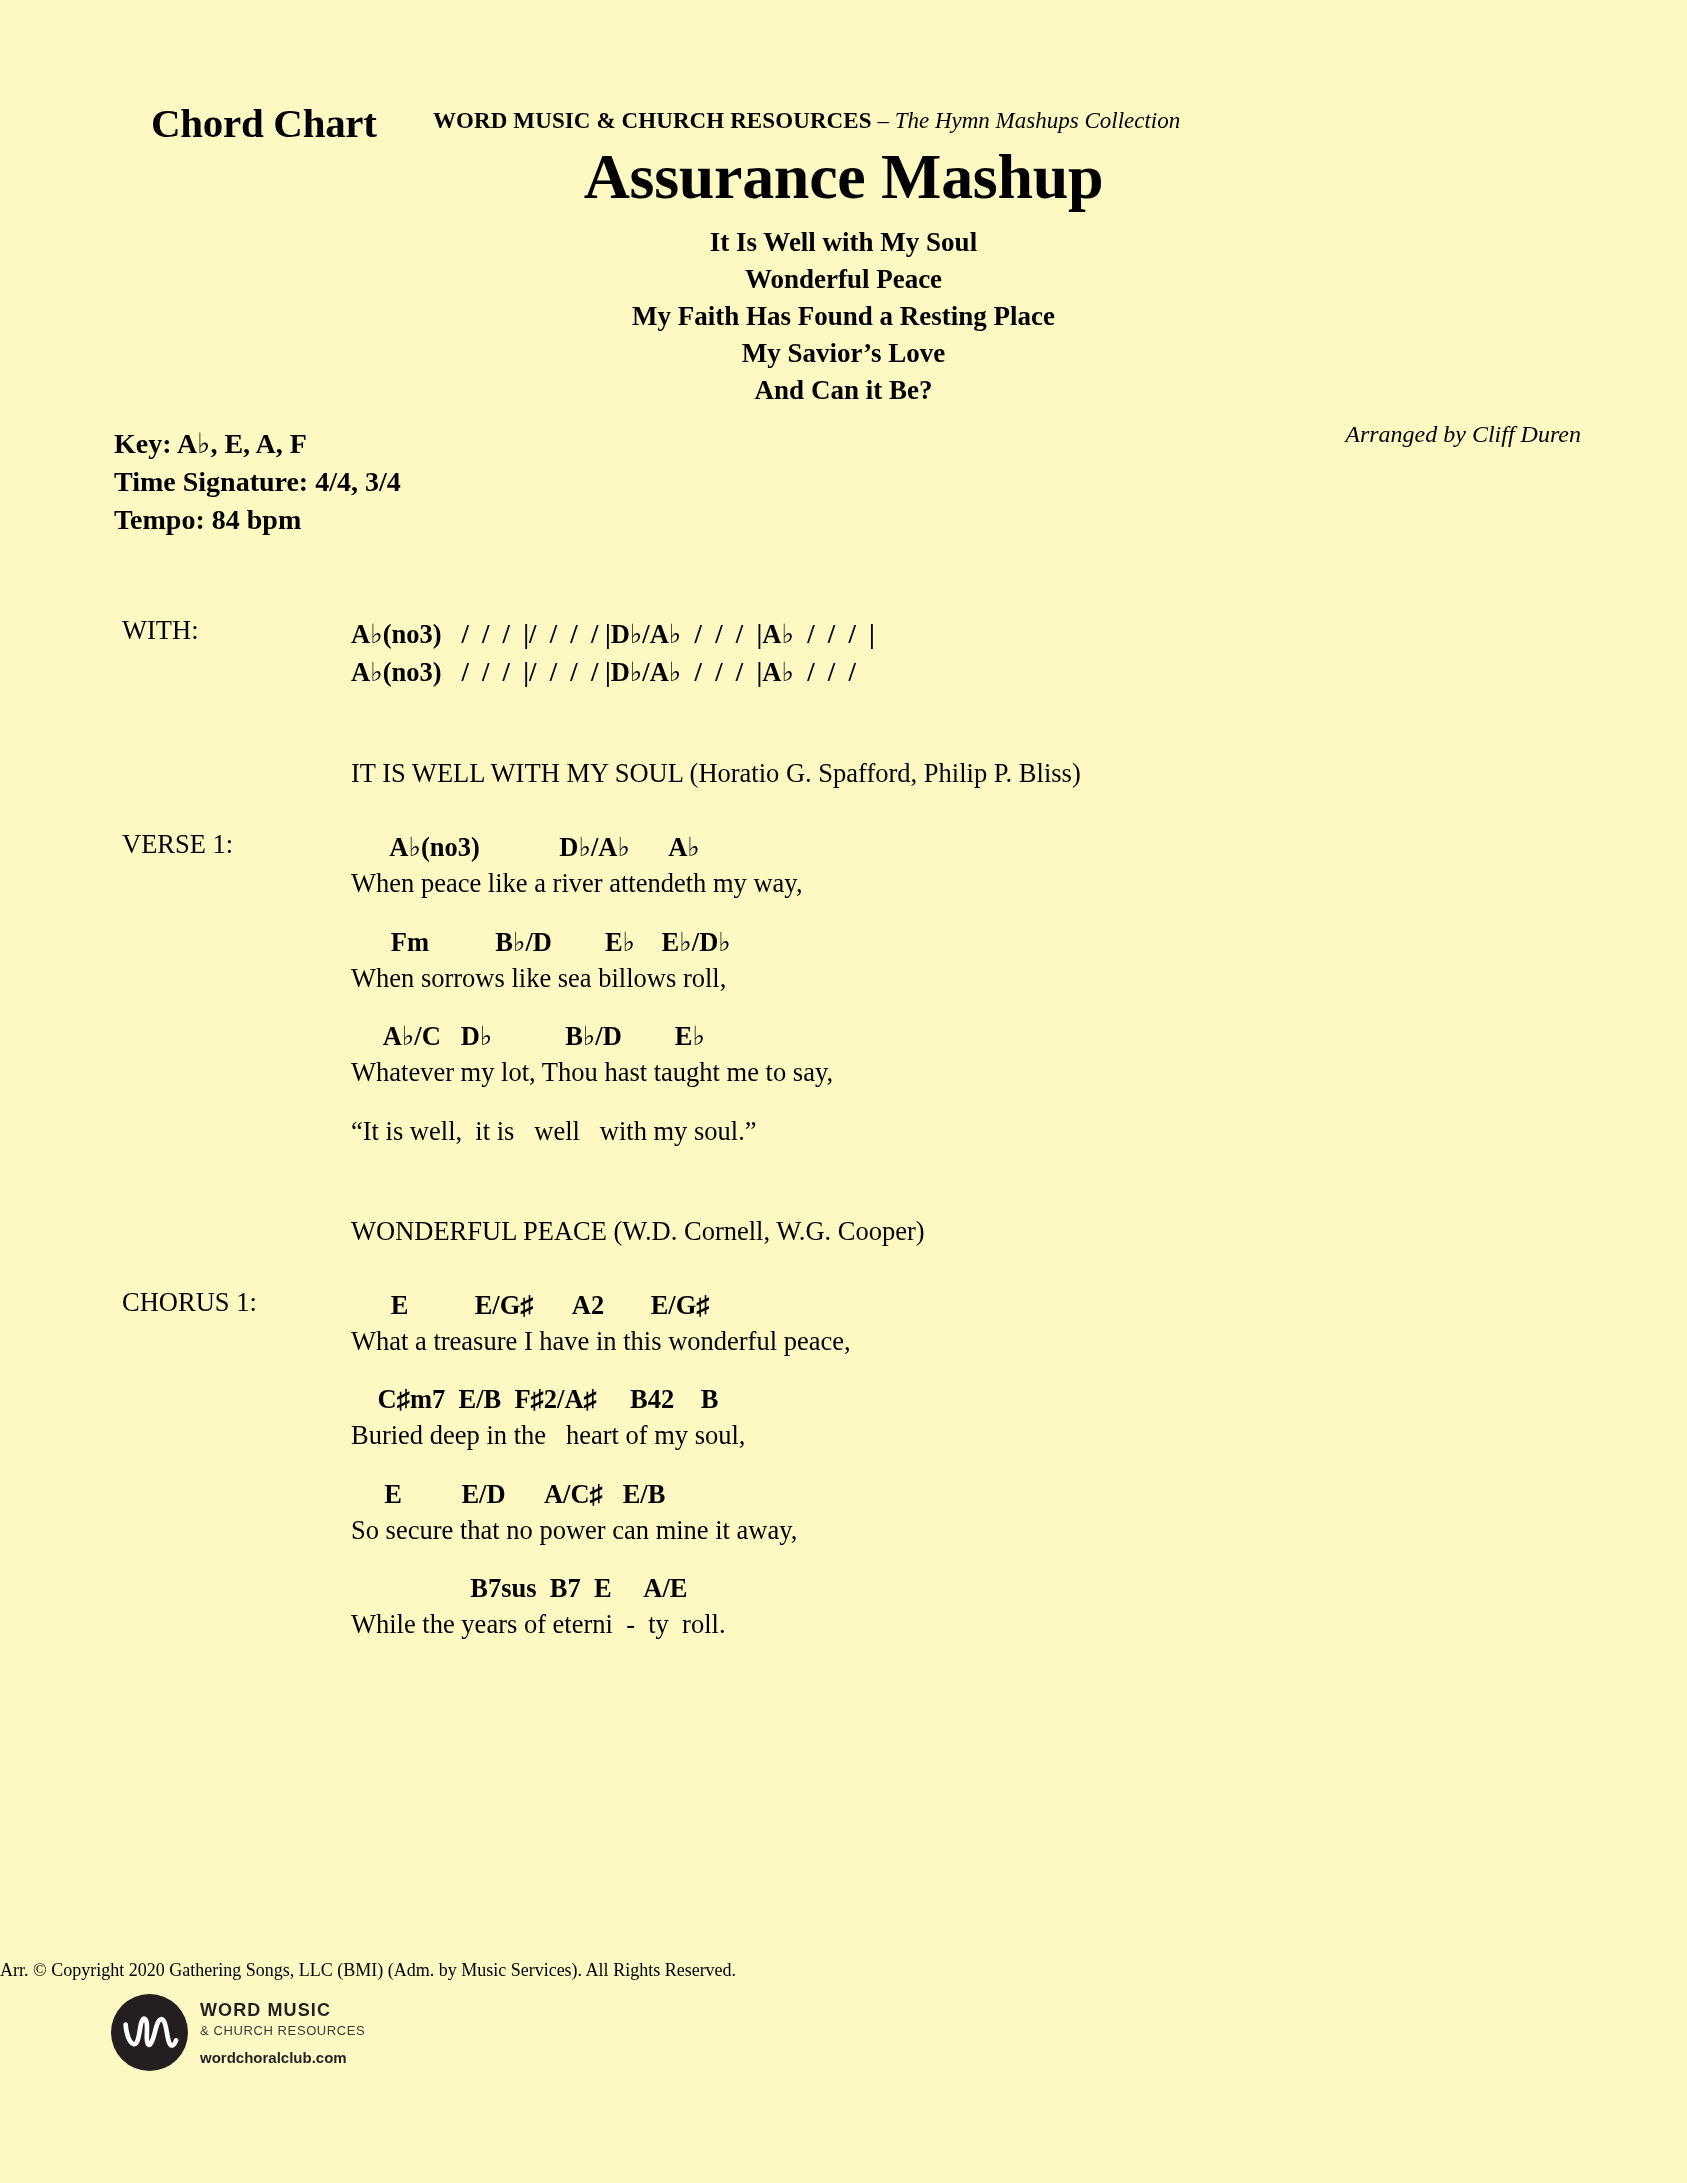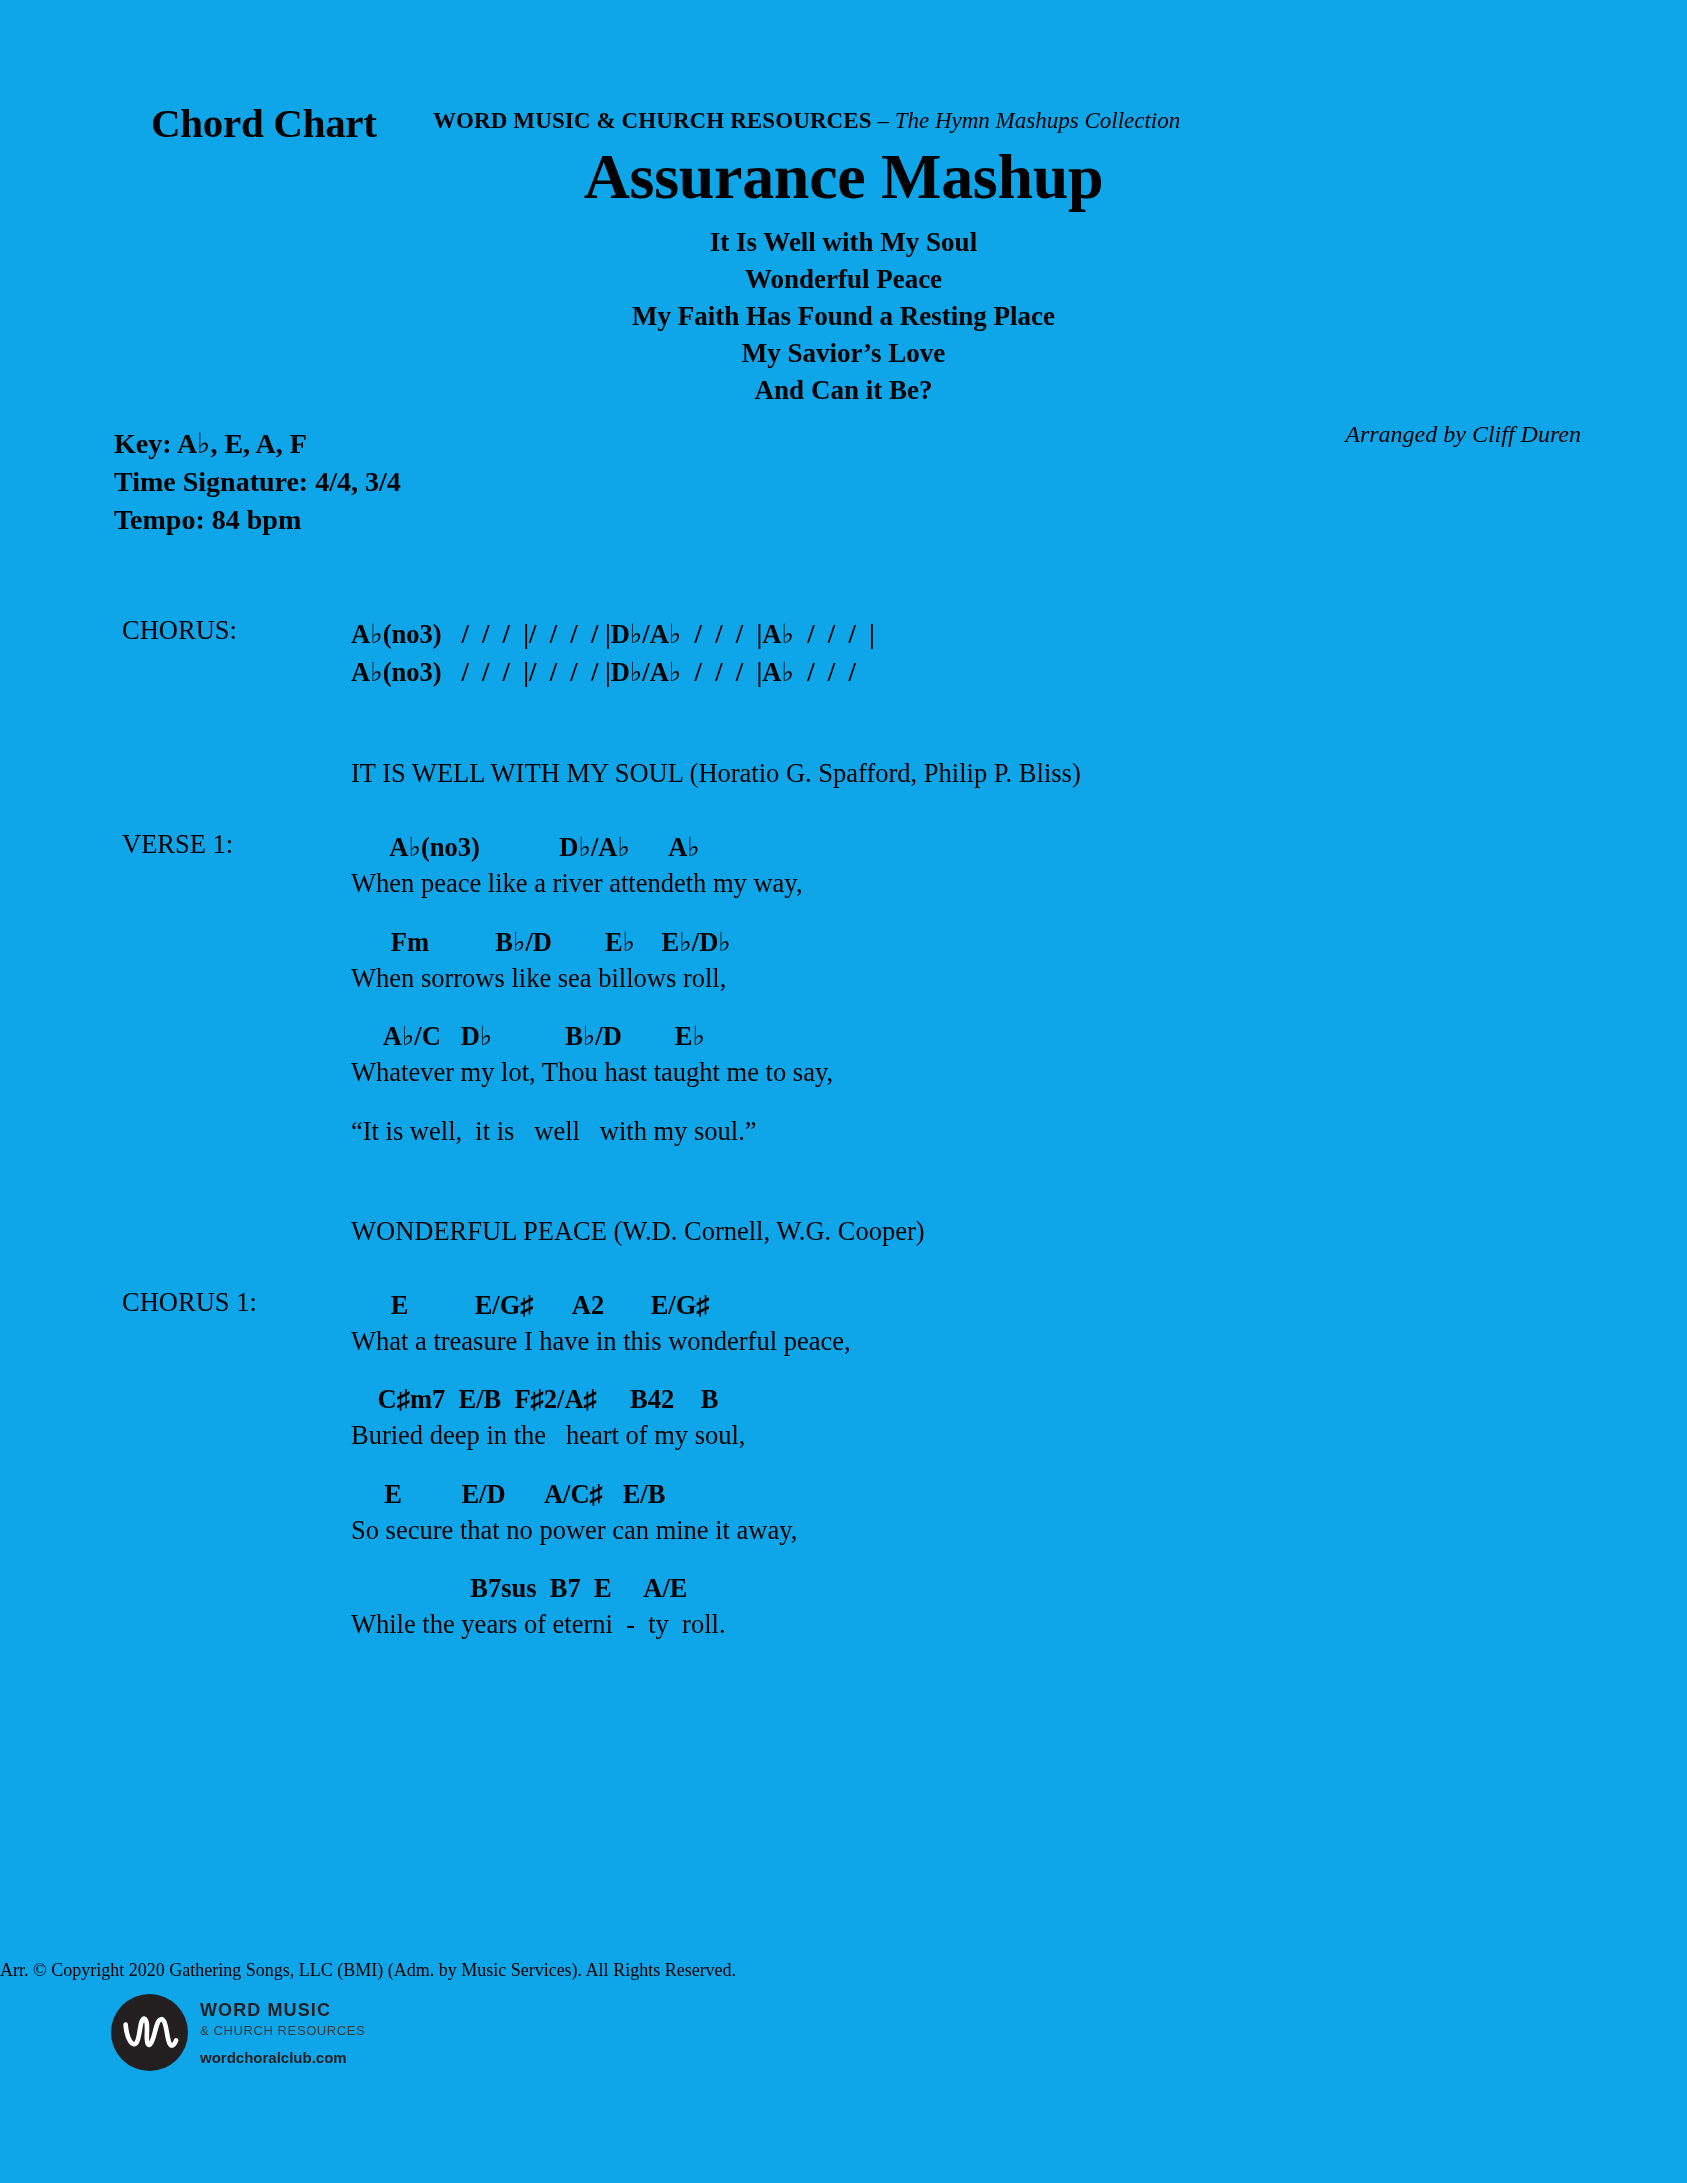--- a/index.html
+++ b/index.html
@@ -4,21 +4,21 @@
 <style>
   html, body {
     margin: 0;
     padding: 0;
     background: #ffffff;
   }
   .page {
     position: relative;
     width: 1687px;
     height: 2183px;
-    background: #0ea5e9;
+    background: #fef9c3;
     font-family: "Liberation Serif", "DejaVu Serif", serif;
     color: #000000;
     overflow: hidden;
   }
 
   
   .header-row {
     position: absolute;
     top: 99px;
     left: 0;
@@ -223,21 +223,21 @@
   <div class="keyblock">
     <div class="kline">Key: A♭, E, A, F</div>
     <div class="kline">Time Signature: 4/4, 3/4</div>
     <div class="kline">Tempo: 84 bpm</div>
   </div>
 
   <div class="arranger">Arranged by Cliff Duren</div>
 
   <div class="body" id="chart-body">
       <div class="section">
-        <div class="label-col">CHORUS:</div>
+        <div class="label-col">WITH:</div>
         <div class="content-col">
           <div class="intro-line">A♭(no3)   /  /  /  |/  /  /  / |D♭/A♭  /  /  /  |A♭  /  /  /  |</div>
           <div class="intro-line">A♭(no3)   /  /  /  |/  /  /  / |D♭/A♭  /  /  /  |A♭  /  /  /</div>
         </div>
       </div>
       <div class="spacer-lg"></div>
       <div class="section">
         <div class="content-col">
           <div class="song-header">IT IS WELL WITH MY SOUL (Horatio G. Spafford, Philip P. Bliss)</div>
         </div>

